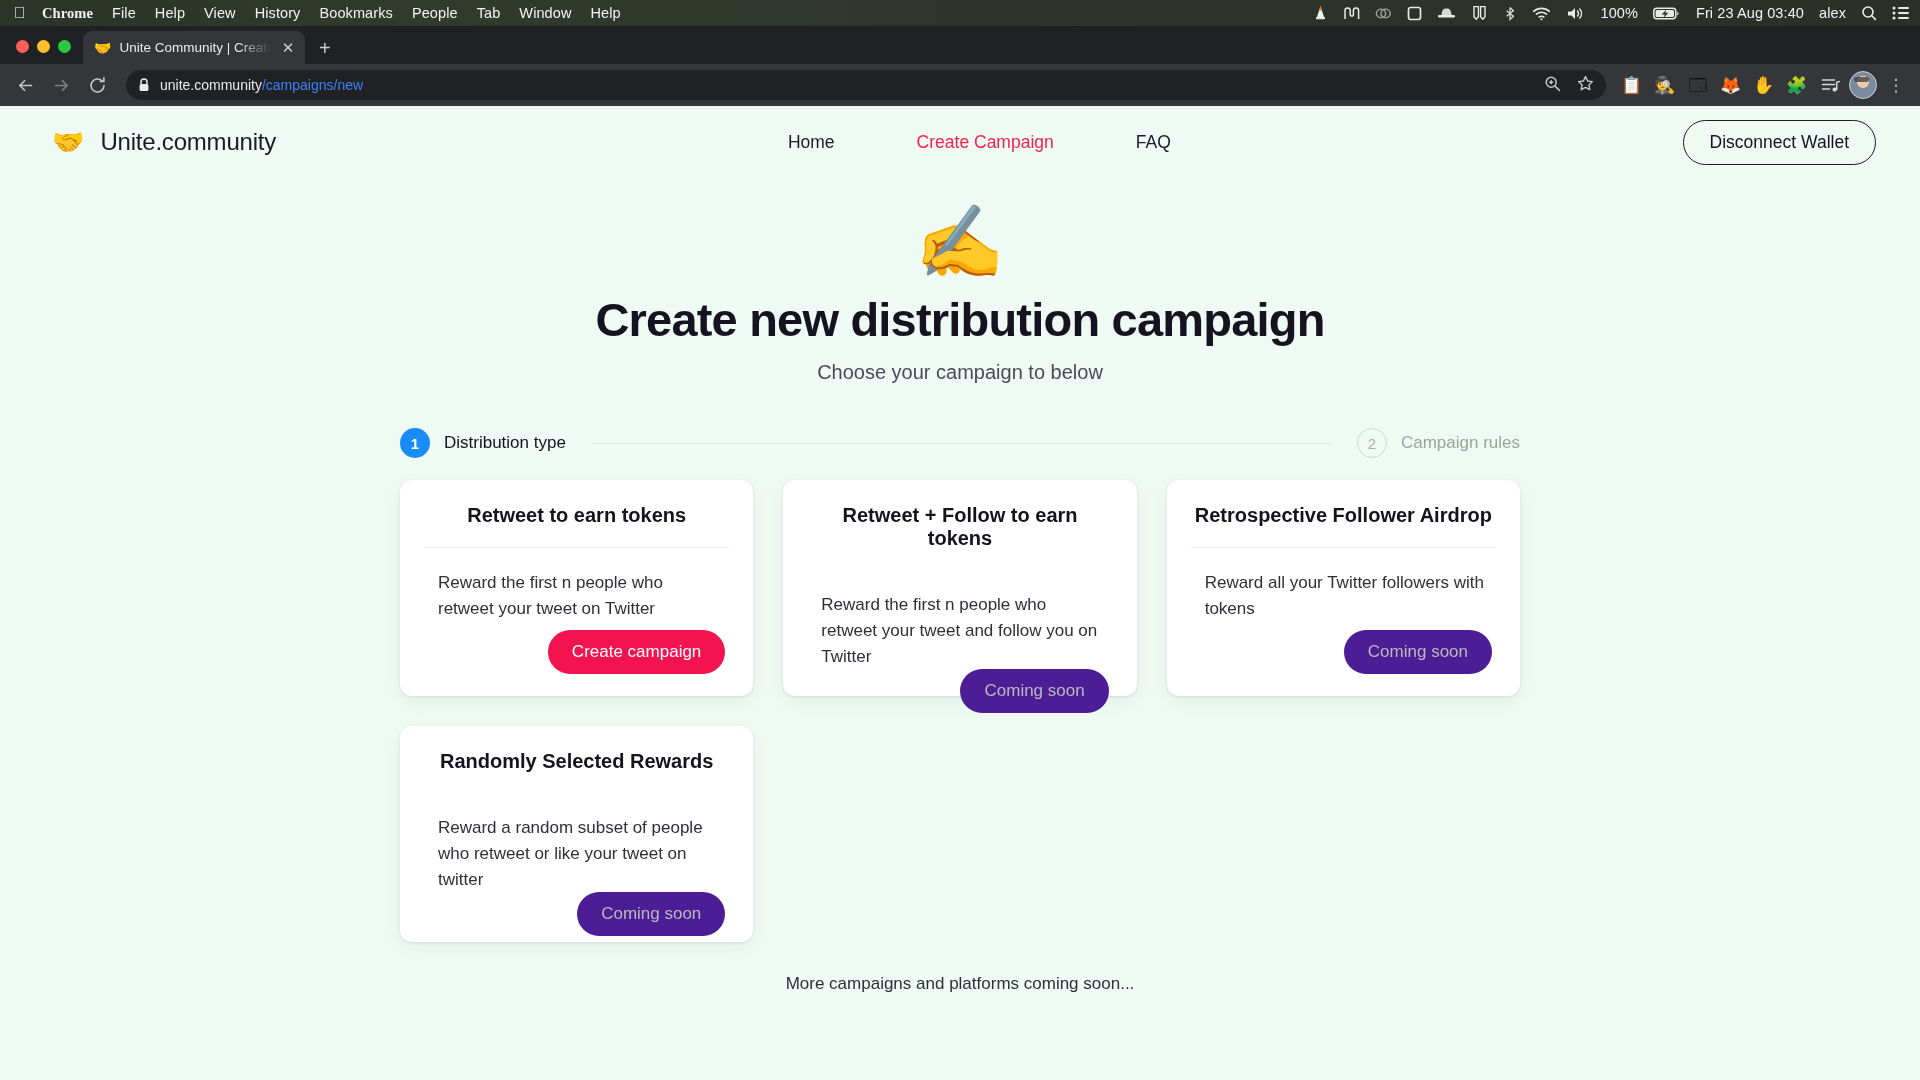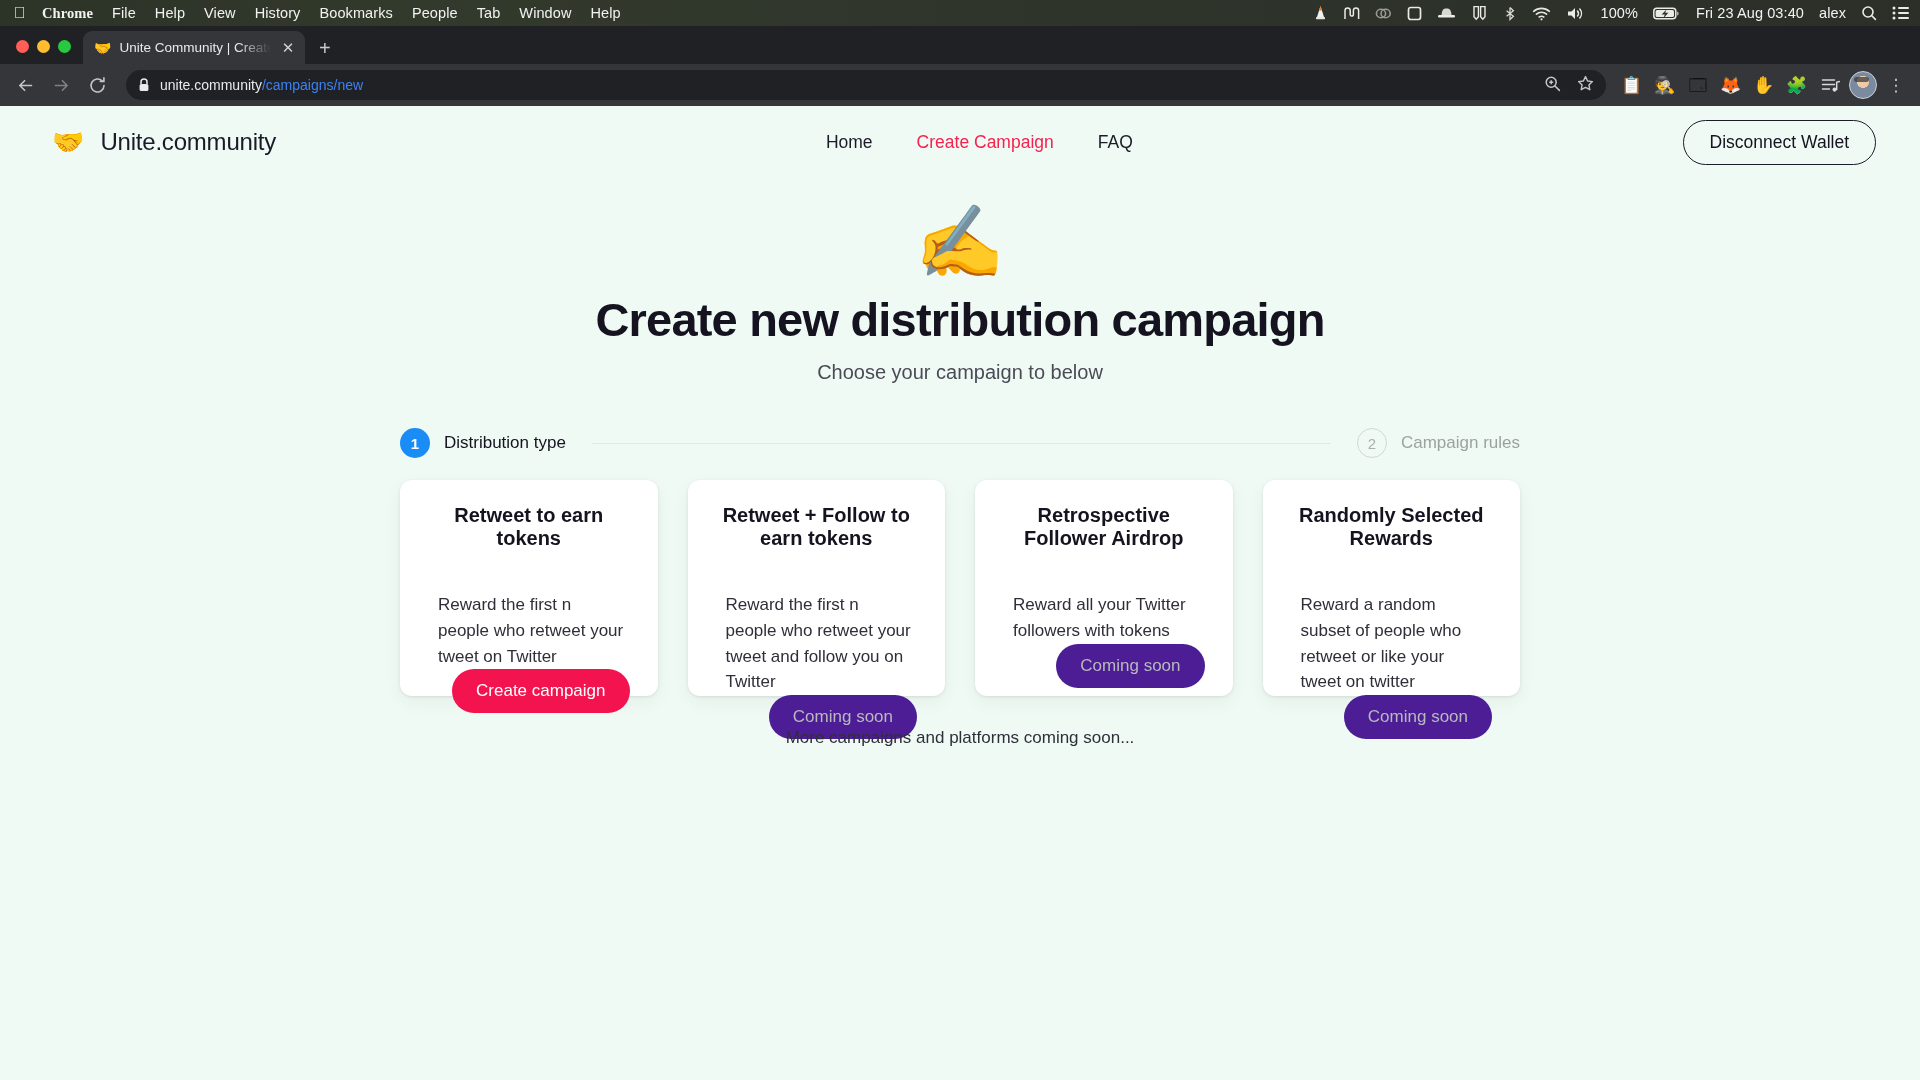--- a/index.html
+++ b/index.html
@@ -83,21 +83,21 @@
   
   .page { background: #f0faf5; height: calc(1080px - 26px - 38px - 42px); overflow: hidden; }
 
   .siteheader {
     height: 72px; display: flex; align-items: center;
     padding: 0 44px 0 52px;
   }
   .brand { display: flex; align-items: center; gap: 16px; }
   .brand .logo { font-size: 26px; line-height: 1; }
   .brand .name { font-size: 24px; color: #1b1b28; letter-spacing: -.2px; }
-  .nav { display: flex; align-items: center; gap: 44px; margin: 16px auto; }
+  .nav { display: flex; align-items: center; gap: 82px; margin: 16px auto; }
   .nav a { font-size: 17.5px; color: #1b1b28; text-decoration: none; }
   .nav a.active { color: #f4224f; }
   .wallet-btn {
     border: 1.6px solid #1b1b28; border-radius: 26px;
     padding: 11px 26px; font-size: 17.5px; color: #15131f;
     background: transparent; font-weight: 400; white-space: nowrap;
     font-family: "Liberation Sans", sans-serif;
   }
 
   .hero { text-align: center; padding-top: 28px; }
@@ -119,21 +119,21 @@
     font-size: 15px; font-weight: 600;
   }
   .bubble.on { background: #1a8cf5; color: #fff; }
   .bubble.off { background: transparent; color: #aab0ae; border: 1.5px solid #cfd8d4; font-weight: 400; }
   .step .lbl { font-size: 17px; color: #15131f; text-align: center; }
   .step.off .lbl { color: #9aa3a0; }
   .steprule { flex: 1; height: 1px; background: #e2eae6; margin: 0 26px; }
 
   .cards {
     width: 1120px; margin: 22px auto 0;
-    display: grid; grid-template-columns: 1fr 1fr 1fr 1fr; gap: 30px 30px;
+    display: grid; grid-template-columns: 1fr 1fr 1fr; gap: 30px 30px;
   }
   .card {
     background: #fff; border-radius: 12px;
     box-shadow: 0 1px 3px rgba(25,40,35,.10), 0 6px 18px rgba(25,40,35,.05);
     padding: 24px 28px 22px;
     display: flex; flex-direction: column;
     height: 216px;
   }
   .card h3 {
     text-align: center; font-size: 20px; color: #15131f;

